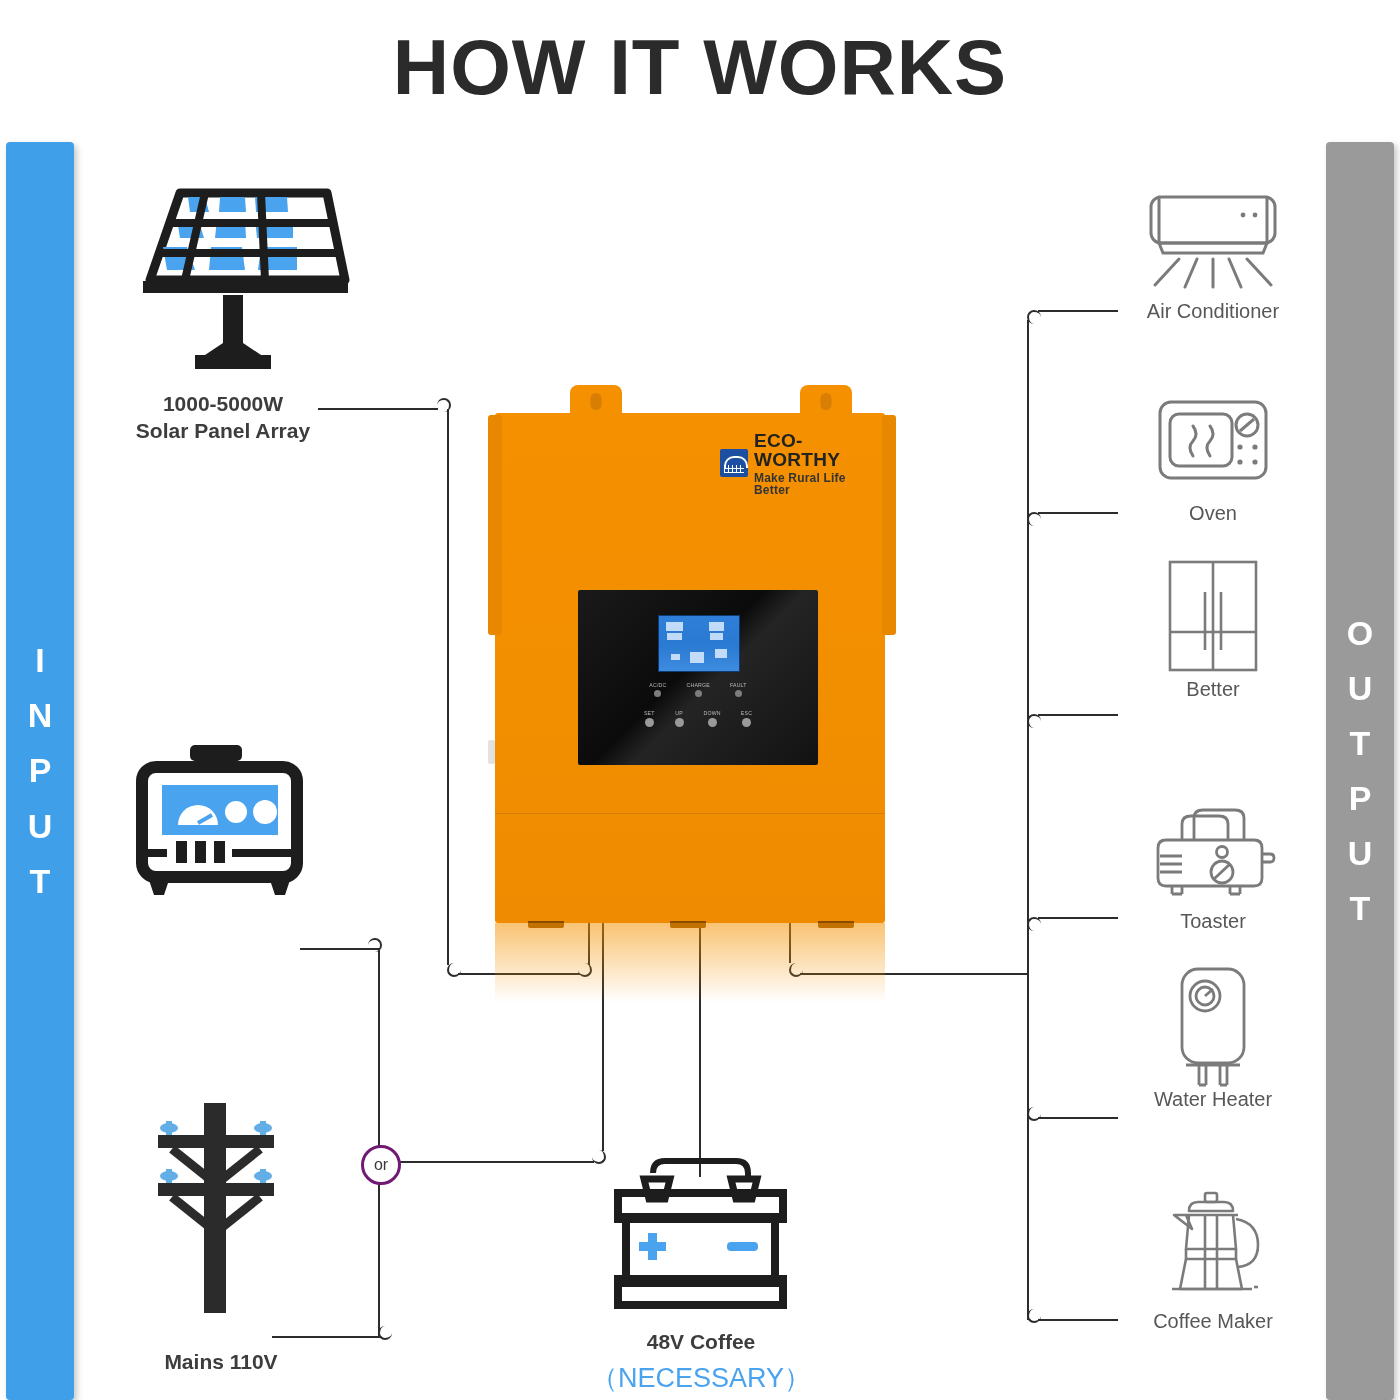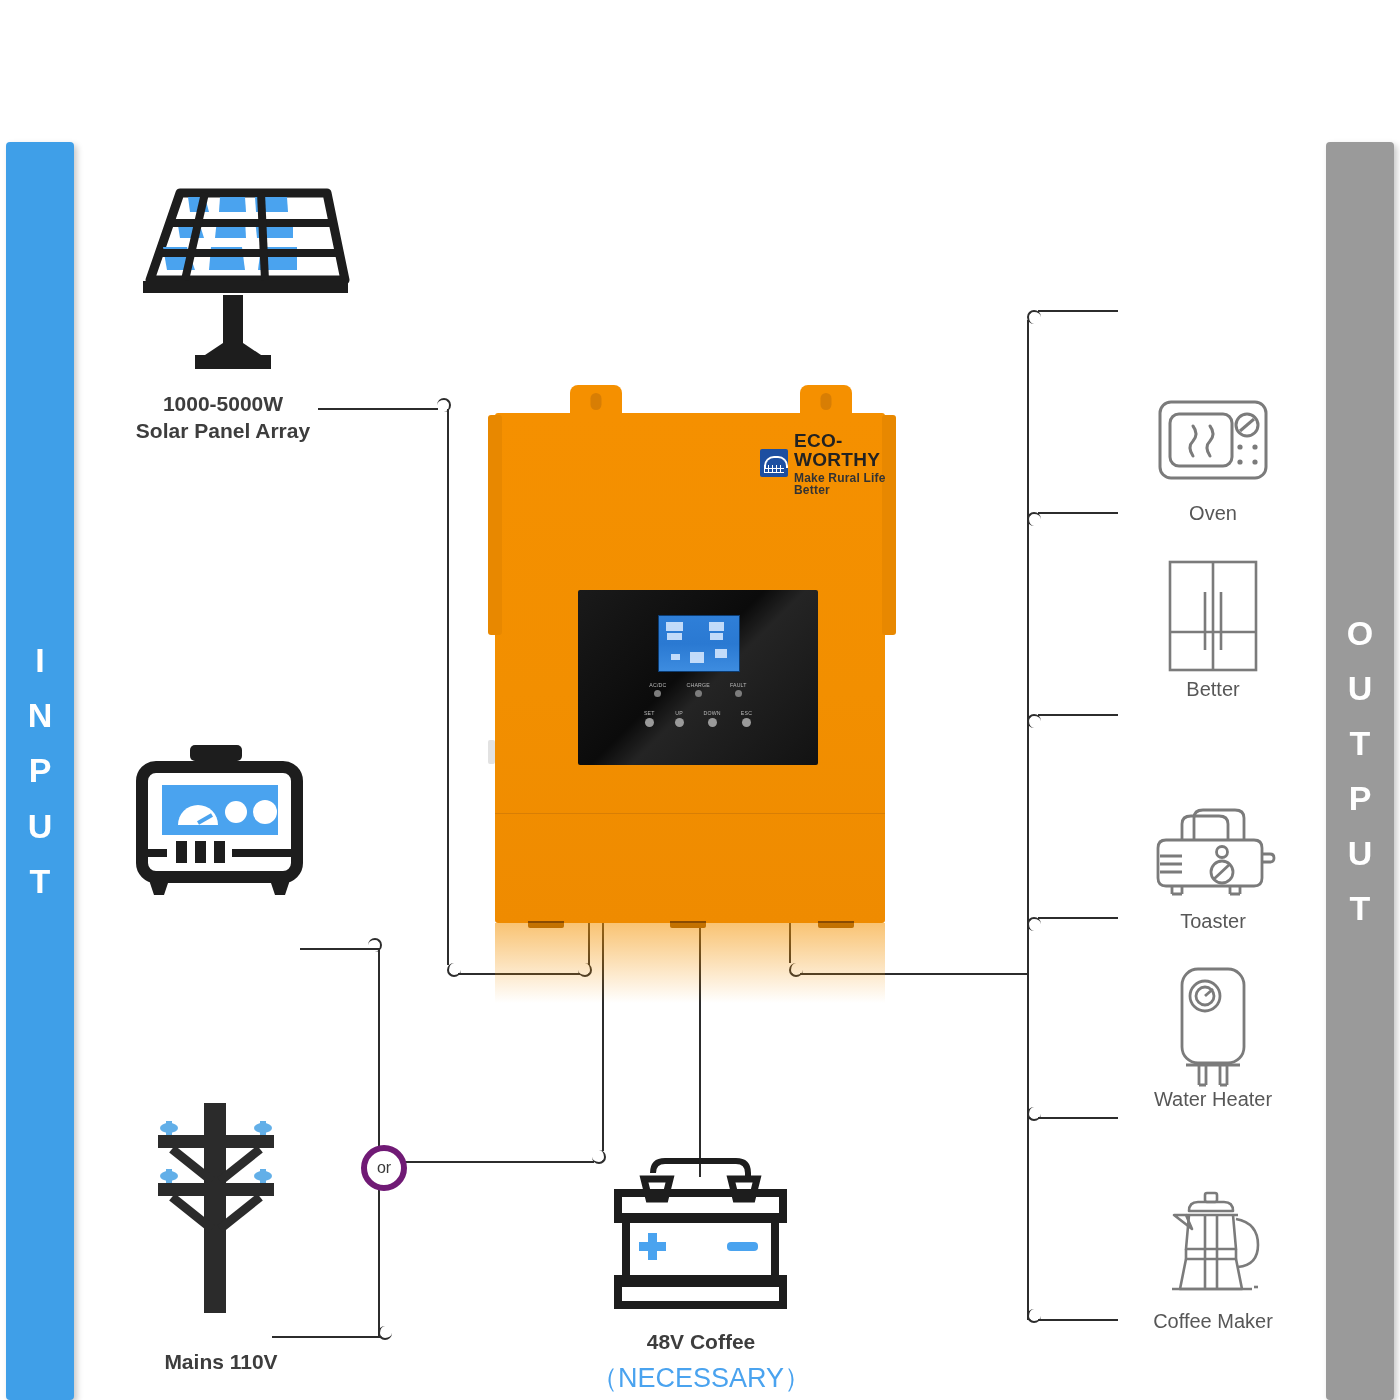--- a/index.html
+++ b/index.html
@@ -41,21 +41,21 @@
     background:transparent;
   }
   
   .c-tr{border-left:none;border-bottom:none;}
   .c-tl{border-right:none;border-bottom:none;}
   .c-br{border-left:none;border-top:none;}
   .c-bl{border-right:none;border-top:none;}
 
   .or-node{
     position:absolute;width:34px;height:34px;border-radius:50%;
-    border:6px solid #701a75;background:#ffffff;
+    border:3px solid #701a75;background:#ffffff;
     display:flex;align-items:center;justify-content:center;
     font-size:16px;color:#3a3a3a;font-family:"Liberation Sans", sans-serif;
     z-index:5;
   }
 
   
   .lbl{
     position:absolute;text-align:center;color:#3d3d3d;
     font-family:"Liberation Sans", sans-serif;
     margin-top:8px;
@@ -85,21 +85,21 @@
     position:absolute;top:0;width:52px;height:32px;background:#f59000;
     border-radius:8px 8px 0 0;
   }
   .inv-ear .hole{
     position:absolute;left:50%;top:8px;transform:translateX(-50%);
     width:11px;height:17px;border-radius:6px;background:#d87e04;
   }
   .inv-side{
     position:absolute;top:30px;width:14px;height:220px;background:#e88800;border-radius:3px;
   }
-  .inv-brand{position:absolute;left:250px;top:58px;width:160px;height:40px;display:flex;align-items:center;gap:6px;margin-left:40px;}
+  .inv-brand{position:absolute;left:250px;top:58px;width:160px;height:40px;display:flex;align-items:center;gap:6px;}
   .brand-mark{width:28px;height:28px;background:#1c4fa1;position:relative;border-radius:2px;flex:0 0 auto;}
   .brand-mark:before{
     content:"";position:absolute;left:4px;top:7px;width:20px;height:10px;
     border:2px solid #fff;border-bottom:none;border-radius:10px 10px 0 0;
   }
   .brand-mark:after{
     content:"";position:absolute;left:4px;bottom:4px;width:20px;height:8px;
     background:repeating-linear-gradient(90deg,#fff 0 1px,transparent 1px 4px),
                repeating-linear-gradient(0deg,#fff 0 1px,transparent 1px 4px);
   }
@@ -144,20 +144,21 @@
     text-align:center;font-size:20px;color:#575757;margin-top:4px;
     font-family:"Liberation Sans", sans-serif;
   }
   svg{display:block;overflow:visible;}
 </style>
 </head>
 <body>
 
 <div id="stage">
 
+  <div class="title">HOW IT WORKS</div>
 
   <div class="sidebar" id="input-bar">
     <span class="letter">I</span>
     <span class="letter">N</span>
     <span class="letter">P</span>
     <span class="letter">U</span>
     <span class="letter">T</span>
   </div>
 
   <div class="sidebar" id="output-bar">
@@ -378,20 +379,39 @@
       <g fill="#4aa3ef">
         <rect x="40" y="78" width="9" height="27"></rect>
           <rect x="31" y="87" width="27" height="9"></rect>
         <rect x="119" y="87" width="31" height="9" rx="4"></rect>
       </g>
     </svg>
   </div>
   <div class="lbl bold" style="left:576px;top:1322px;width:250px;font-size:21px;">48V Coffee</div>
   <div class="lbl" style="left:576px;top:1352px;width:250px;font-size:27px;color:#4aa3ef;">（NECESSARY）</div>
 
+  <div class="appliance" style="left:1098px;top:180px;">
+    <div class="art">
+      <svg width="160" height="110" viewBox="0 0 160 110">
+        <g fill="none" stroke="#7b7b7b" stroke-width="3" stroke-linecap="round">
+          <rect x="18" y="14" width="124" height="46" rx="10"></rect>
+          <path d="M26 14 L26 60 M134 14 L134 60"></path>
+          <path d="M26 60 L134 60 L130 70 L30 70 Z"></path>
+          <circle cx="110" cy="32" r="2.4" fill="#7b7b7b" stroke="none"></circle>
+          <circle cx="122" cy="32" r="2.4" fill="#7b7b7b" stroke="none"></circle>
+          <path d="M46 76 Q33 90 22 102"></path>
+          <path d="M64 76 Q58 90 52 104"></path>
+          <path d="M80 76 L80 104"></path>
+          <path d="M96 76 Q102 90 108 104"></path>
+          <path d="M114 76 Q127 90 138 102"></path>
+        </g>
+      </svg>
+    </div>
+    <div class="cap">Air Conditioner</div>
+  </div>
 
   <div class="appliance" style="left:1098px;top:382px;">
     <div class="art">
       <svg width="130" height="100" viewBox="0 0 130 100">
         <g fill="none" stroke="#7b7b7b" stroke-width="3">
           <rect x="12" y="12" width="106" height="76" rx="11"></rect>
           <rect x="22" y="24" width="62" height="52" rx="9"></rect>
           <path d="M45 66 q-6 -9 0 -15 q6 -7 0 -15" stroke-linecap="round"></path>
           <path d="M62 66 q-6 -9 0 -15 q6 -7 0 -15" stroke-linecap="round"></path>
           <circle cx="99" cy="35" r="11"></circle>

